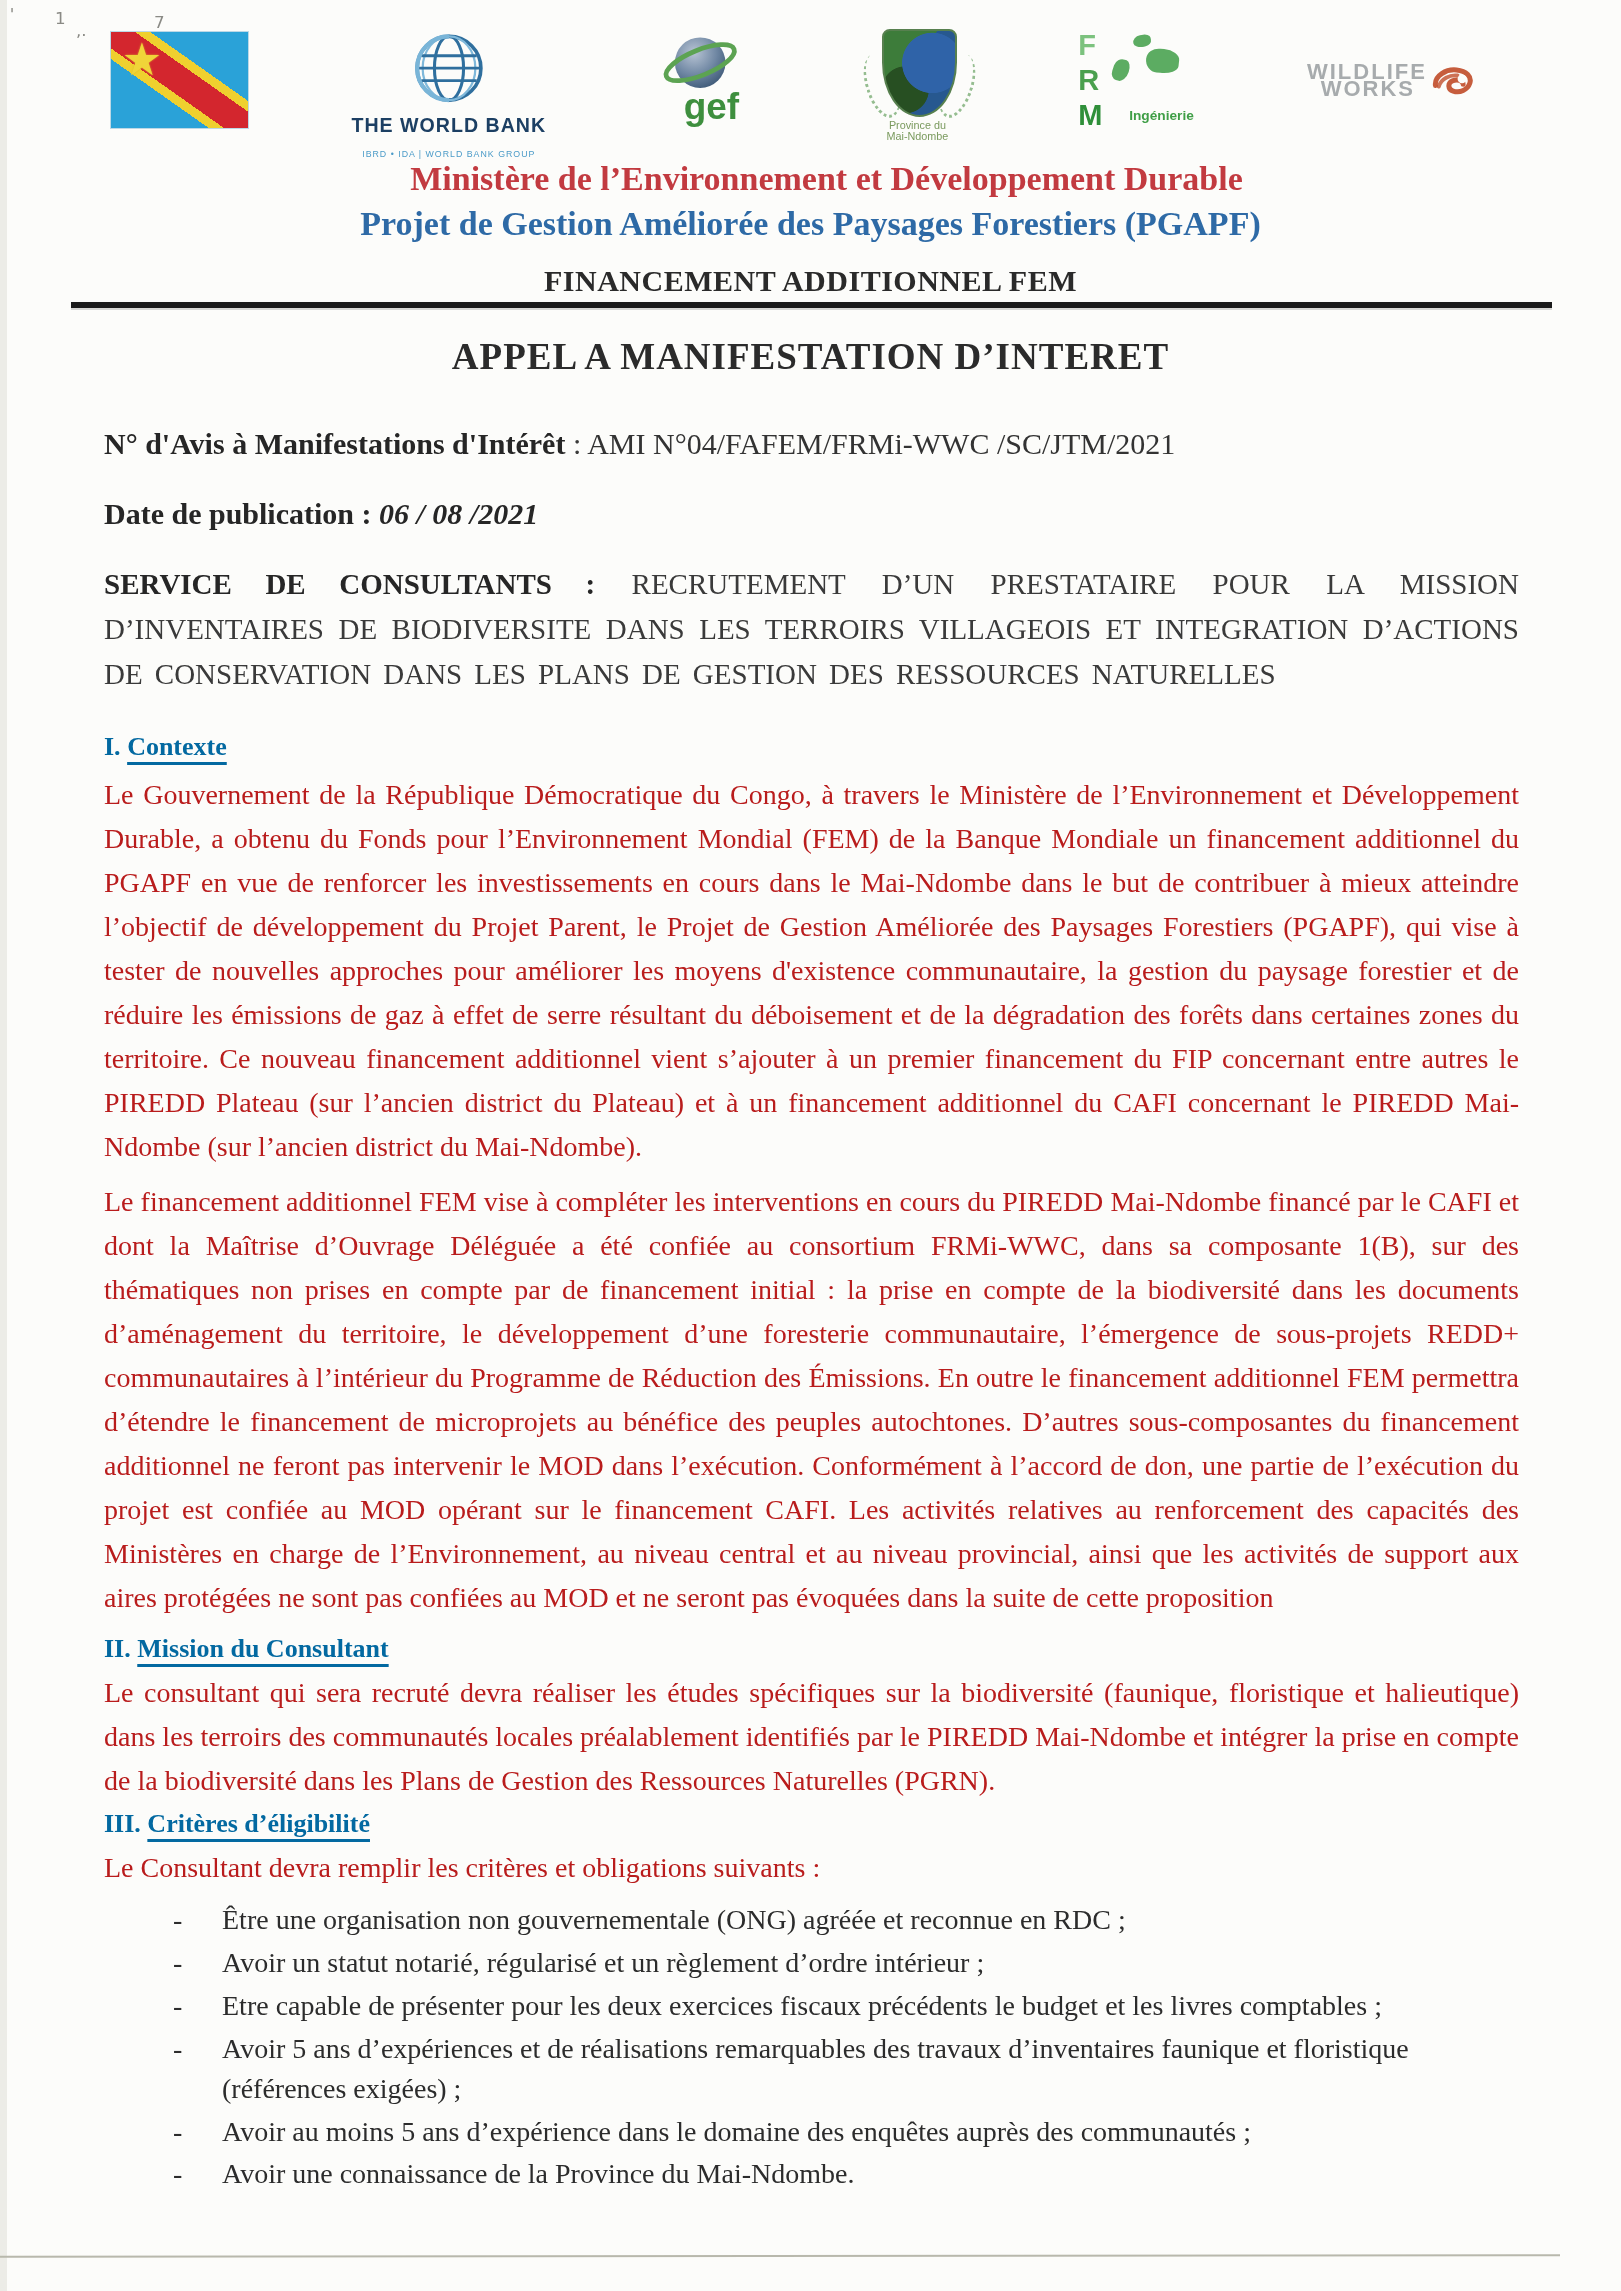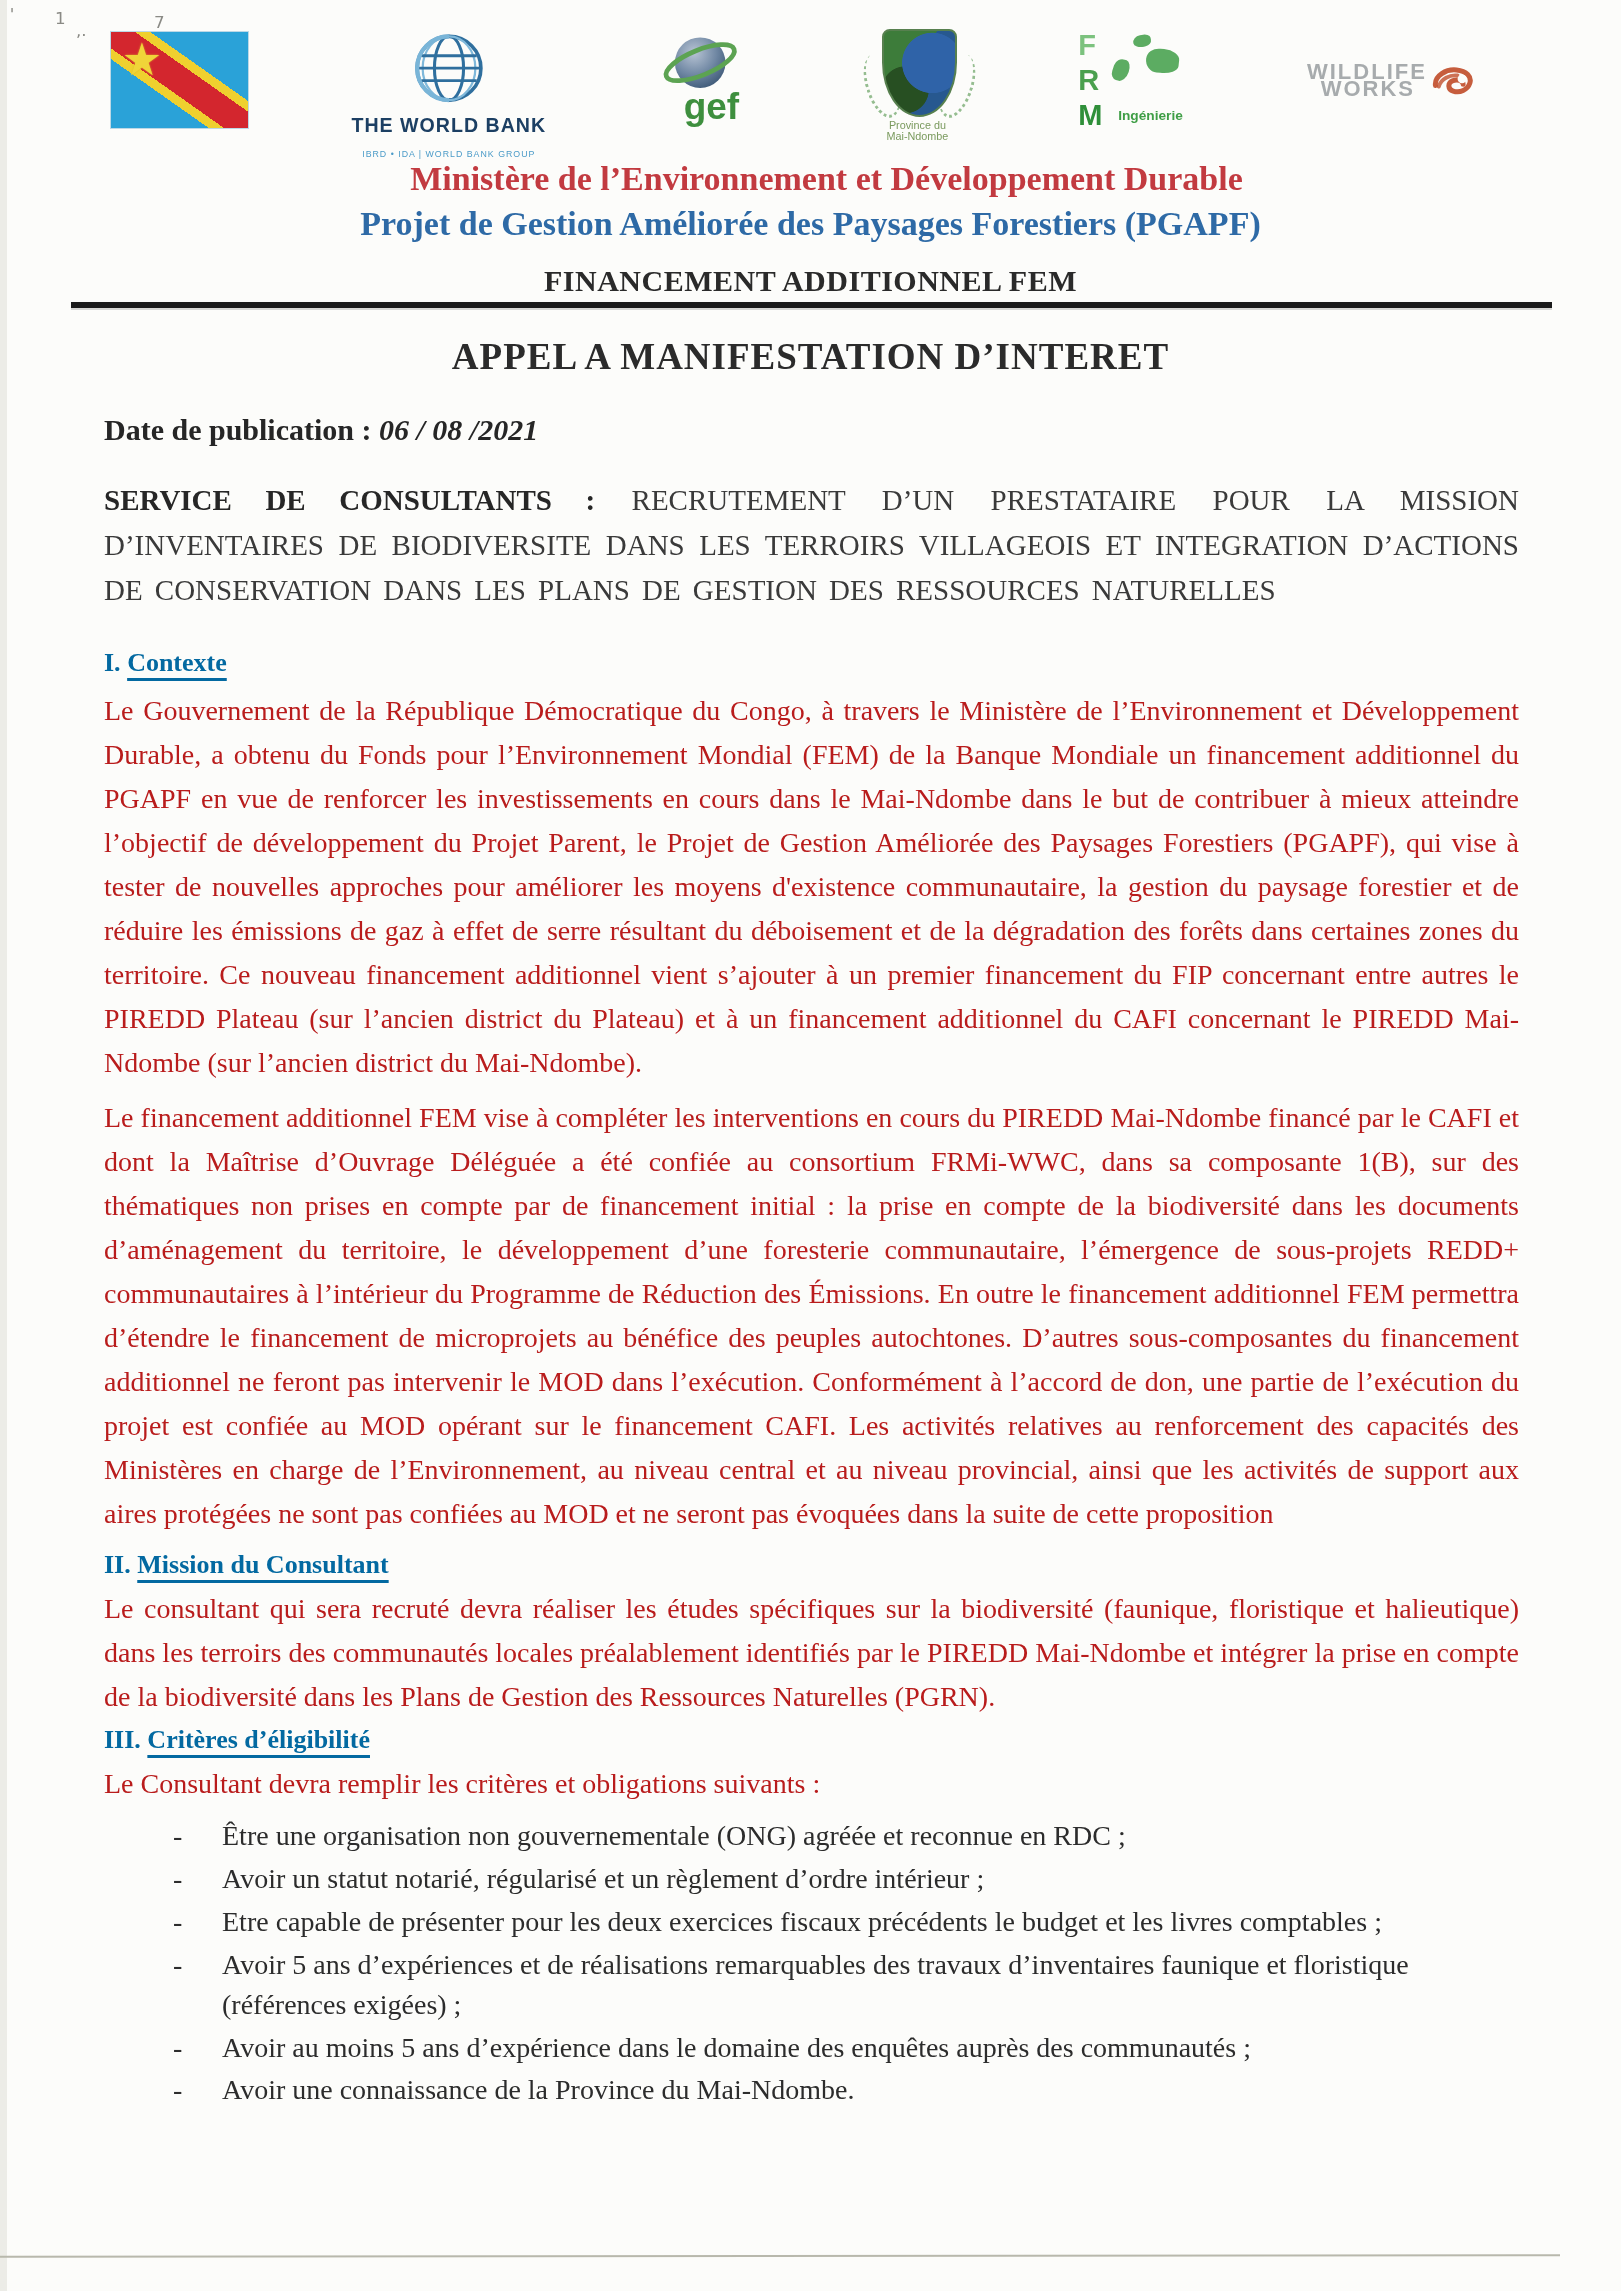--- a/index.html
+++ b/index.html
@@ -56,21 +56,21 @@
   .frm-letters{position:absolute;left:0;top:2px;display:flex;flex-direction:column;
     font-family:"Liberation Sans",sans-serif;font-weight:bold;font-size:29px;line-height:35px;}
   .frm-letters span:nth-child(1){color:#7cc27e;}
   .frm-letters span:nth-child(2){color:#4aa04e;}
   .frm-letters span:nth-child(3){color:#2f8f39;}
   .frm-map{position:absolute;left:33px;top:7.8px;width:88px;height:69px;}
   .blob{position:absolute;background:#3f9e46;opacity:.85;}
   .b1{left:2px;top:25.5px;width:15.7px;height:21.6px;border-radius:60% 40% 55% 45%/45% 55% 60% 40%;transform:rotate(18deg);}
   .b2{left:21.6px;top:2px;width:17.6px;height:11.8px;border-radius:50% 50% 40% 60%/60% 40% 50% 50%;transform:rotate(-12deg);}
   .b3{left:35px;top:15.7px;width:33px;height:23.5px;border-radius:45% 55% 60% 40%/55% 45% 40% 60%;transform:rotate(6deg);}
-  .frm-cap{position:absolute;left:40px;top:82px;font-family:"Liberation Sans",sans-serif;
+  .frm-cap{position:absolute;left:51px;top:82px;font-family:"Liberation Sans",sans-serif;
     font-weight:bold;font-size:13.7px;color:#3f9e46;filter:blur(0.4px);}
   
   .ww{width:167px;margin-top:27.4px;display:flex;align-items:center;}
   .ww-text{font-family:"Liberation Sans",sans-serif;font-weight:bold;font-size:22px;
     letter-spacing:2px;color:#a7abad;line-height:17.6px;filter:blur(0.3px);}
   .ww-l2{margin-left:13.7px;}
   .ww-mark{margin-left:3.9px;}
 
   
   .ministry{margin-top:15.7px;text-align:center;font-weight:bold;font-size:34px;line-height:43px;color:#c23a40;padding-left:32px;}
@@ -196,20 +196,25 @@
   </div>
 
   <div class="ministry">Ministère de l’Environnement et Développement Durable</div>
   <div class="project">Projet de Gestion Améliorée des Paysages Forestiers (PGAPF)</div>
   <div class="banner">FINANCEMENT ADDITIONNEL FEM</div>
   <div class="rule"></div>
   <div class="doc-title">APPEL A MANIFESTATION D’INTERET</div>
 
   <div class="content">
 
+    <div class="notice">
+      <span class="lbl">N° d'Avis à Manifestations d'Intérêt</span>
+      <span class="sep">:</span>
+      <span class="val">AMI N°04/FAFEM/FRMi-WWC /SC/JTM/2021</span>
+    </div>
 
     <div class="pubdate">
       <span class="lbl">Date de publication :</span>
       <span class="val">06 / 08 /2021</span>
     </div>
 
     <p class="service">
       <span class="lbl">SERVICE DE CONSULTANTS :</span>
       <span>RECRUTEMENT D’UN PRESTATAIRE POUR LA MISSION D’INVENTAIRES DE BIODIVERSITE DANS LES TERROIRS VILLAGEOIS ET INTEGRATION D’ACTIONS DE CONSERVATION DANS LES PLANS DE GESTION DES RESSOURCES NATURELLES</span>
     </p>

